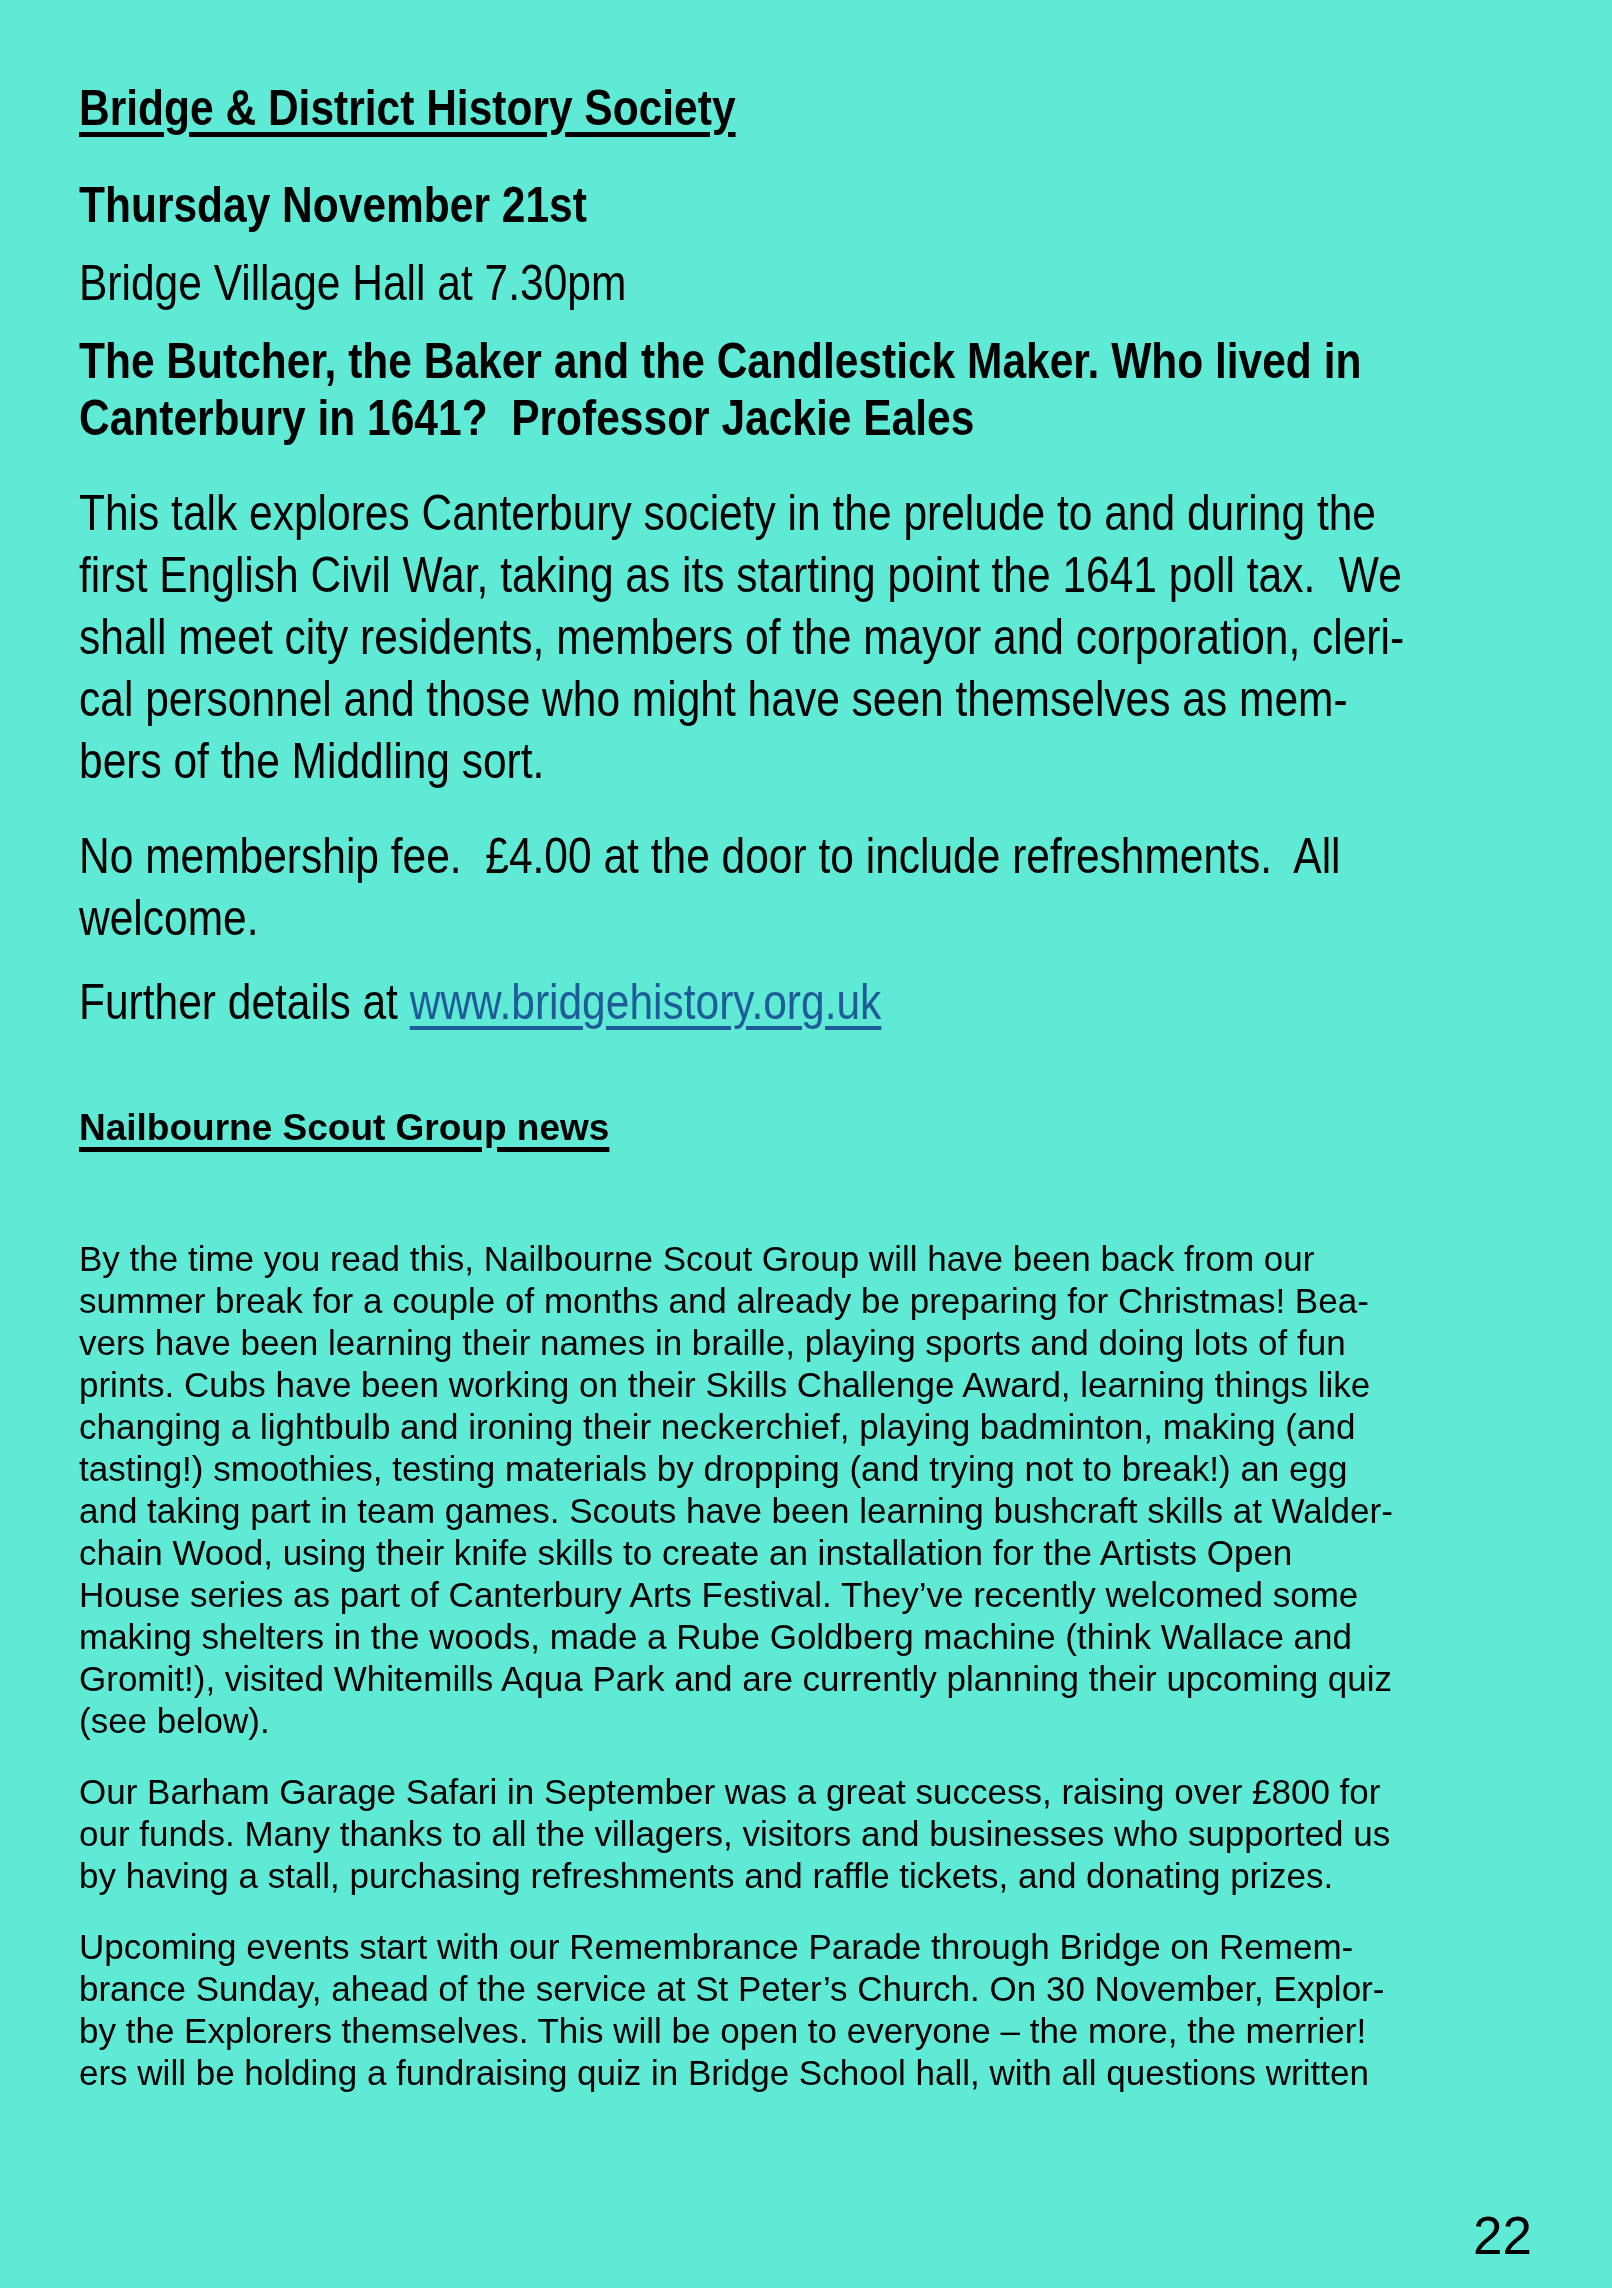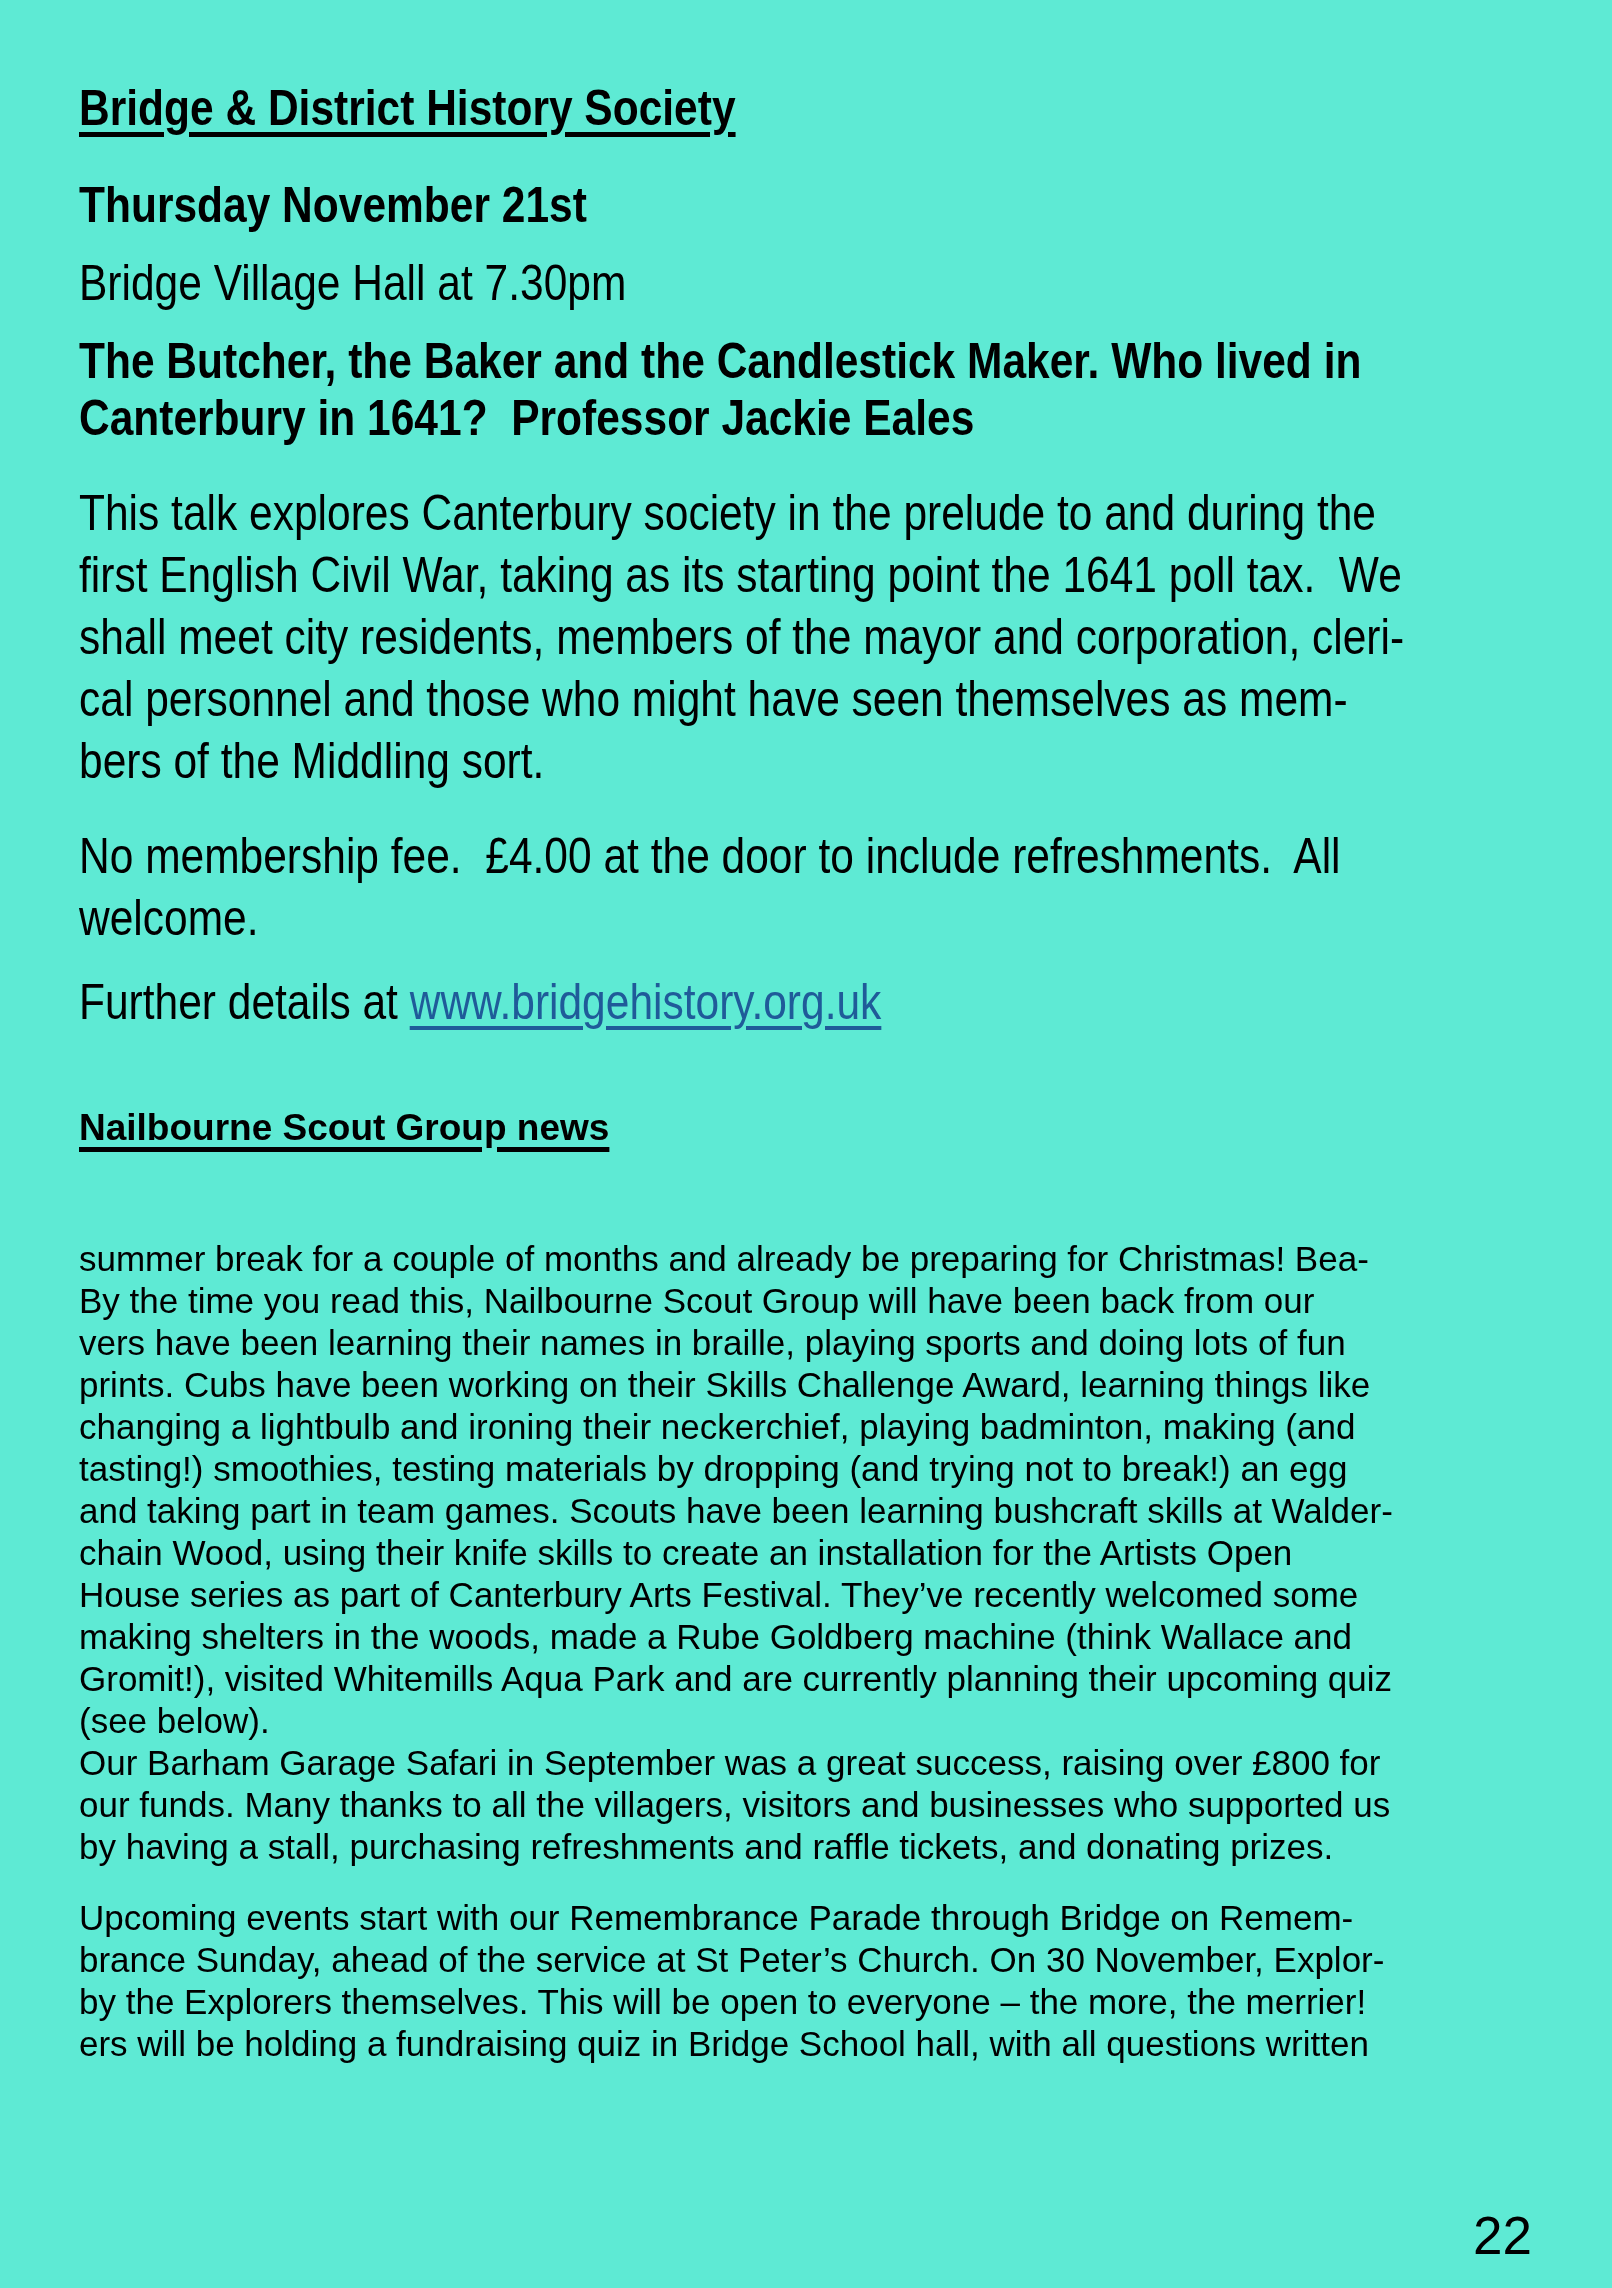--- a/index.html
+++ b/index.html
@@ -75,21 +75,21 @@
     font-size: 37px;
     font-weight: bold;
     line-height: 42px;
     margin: 74px 0 0 0;
   }
   .scout .para .line {
     font-size: 35px;
     line-height: 42px;
   }
   .scout .para1 { margin-top: 89px; }
-  .scout .para2 { }
+  .scout .para2 { margin-top: 29px; }
   .scout .para3 { margin-top: 29px; }
 
   .page-number {
     position: absolute;
     right: 80px;
     top: 2213px;
     font-size: 53px;
     line-height: 46px;
   }
 </style>
@@ -127,22 +127,22 @@
 
     <div class="details"><span>Further details at </span><span class="weblink" style="color: rgb(31, 91, 153);">www.bridgehistory.org.uk</span></div>
   </section>
 
   <section class="scout">
     <div class="h2">
       <span class="u">Nailbourne Scout Group news</span>
     </div>
 
     <div class="para para1">
+        <div class="line">By the time you read this, Nailbourne Scout Group will have been back from our</div>
         <div class="line">summer break for a couple of months and already be preparing for Christmas! Bea-</div>
-        <div class="line">By the time you read this, Nailbourne Scout Group will have been back from our</div>
         <div class="line">vers have been learning their names in braille, playing sports and doing lots of fun</div>
         <div class="line">prints. Cubs have been working on their Skills Challenge Award, learning things like</div>
         <div class="line">changing a lightbulb and ironing their neckerchief, playing badminton, making (and</div>
         <div class="line">tasting!) smoothies, testing materials by dropping (and trying not to break!) an egg</div>
         <div class="line">and taking part in team games. Scouts have been learning bushcraft skills at Walder-</div>
         <div class="line">chain Wood, using their knife skills to create an installation for the Artists Open</div>
         <div class="line">House series as part of Canterbury Arts Festival. They’ve recently welcomed some</div>
         <div class="line">making shelters in the woods, made a Rube Goldberg machine (think Wallace and</div>
         <div class="line">Gromit!), visited Whitemills Aqua Park and are currently planning their upcoming quiz</div>
         <div class="line">(see below).</div>

